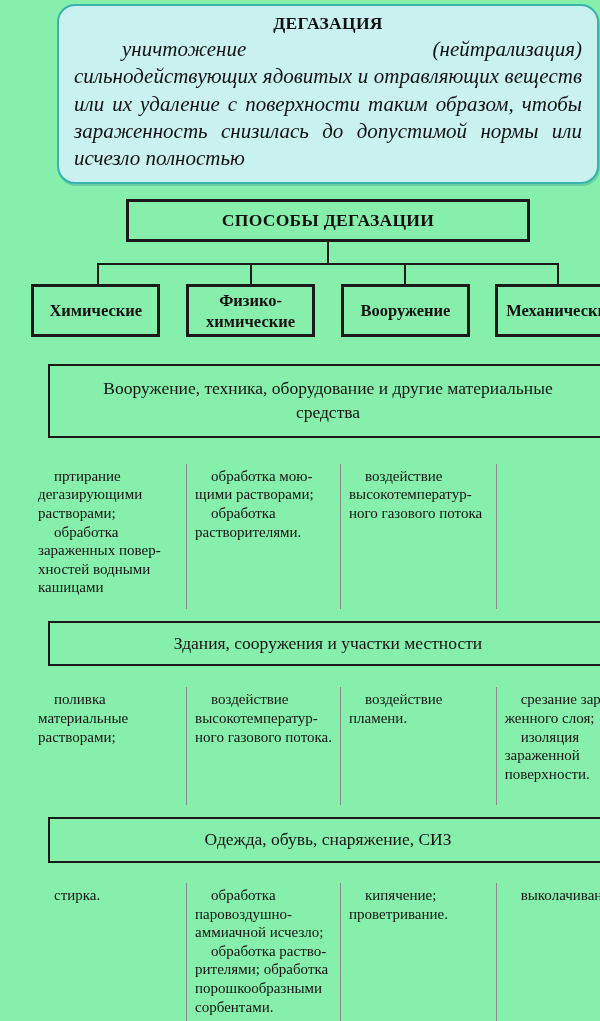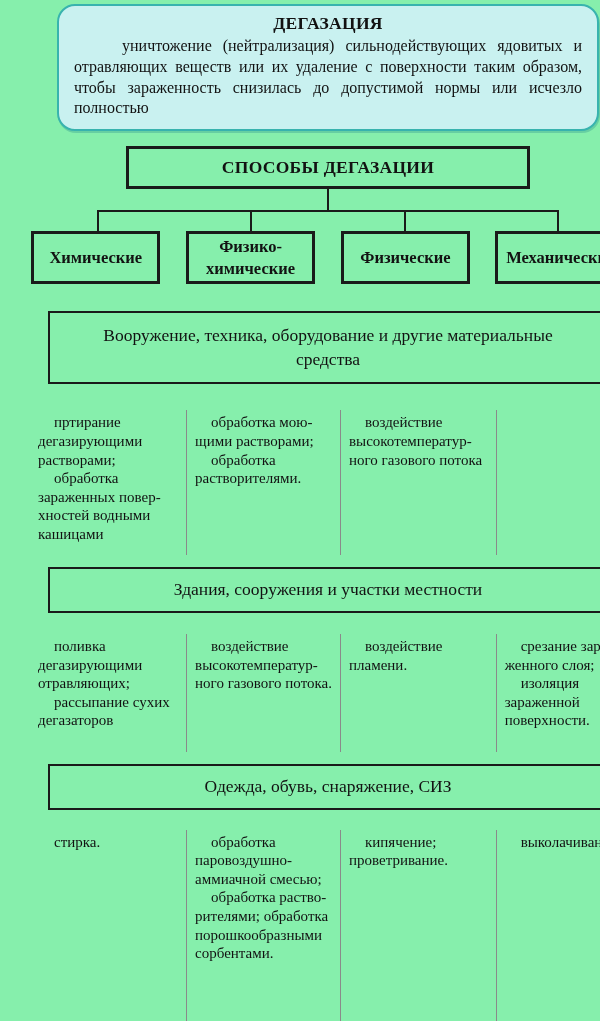--- a/index.html
+++ b/index.html
@@ -19,21 +19,21 @@
   
   .def-box{
     margin:4px 29px 0;
     border:2.5px solid var(--accent-border);
     border-radius:18px;
     background:var(--accent-fill);
     padding:5px 15px 10px;
     box-shadow:1px 2px 0 rgba(46,148,142,.35);
   }
   .def-title{text-align:center;font-weight:bold;font-size:17.5px;margin:2px 0 2px;letter-spacing:.3px;}
-  .def-text{margin:0;font-size:16px;line-height:1.3;text-align:justify;text-indent:48px;}
+  .def-text{margin:0;font-size:21px;line-height:1.3;text-align:justify;text-indent:48px;font-style:italic;}
 
   
   .root-box{
     width:404px;margin:15px auto 0;border:3px solid var(--line);
     text-align:center;font-weight:bold;font-size:17.5px;
     padding:8px 0;letter-spacing:.3px;box-sizing:border-box;
   }
   .connector{position:relative;height:42px;margin:0 3px;}
   .connector span{position:absolute;background:var(--line);}
   .connector .stub{left:50%;top:0;width:2px;height:22px;margin-left:-1px;}
@@ -86,21 +86,21 @@
     <span class="hline"></span>
     <span class="drop d1"></span>
     <span class="drop d2"></span>
     <span class="drop d3"></span>
     <span class="drop d4"></span>
   </div>
 
   <div class="methods-row">
     <div class="method-box">Химические</div>
     <div class="method-box">Физико-химические</div>
-    <div class="method-box">Физические</div>
+    <div class="method-box">Вооружение</div>
     <div class="method-box">Механические</div>
   </div>
 
   <div class="section sec1">
     <div class="section-header">Вооружение, техника, оборудование и другие материальные средства</div>
     <div class="cols">
       <div class="col">
         <p>пртирание дегазирующими растворами;</p>
         <p>обработка зараженных повер­хностей водными кашицами</p>
       </div>
@@ -112,22 +112,21 @@
         <p>воздействие высокотемператур­ного газового потока</p>
       </div>
       <div class="col"></div>
     </div>
   </div>
 
   <div class="section sec2">
     <div class="section-header">Здания, сооружения и участки местности</div>
     <div class="cols">
       <div class="col">
-        <p>поливка дегазирующими отравляющих;</p>
-        <p>рассыпание сухих дегазаторов</p>
+        <p>поливка материальные растворами;</p>
       </div>
       <div class="col">
         <p>воздействие высокотемператур­ного газового потока.</p>
       </div>
       <div class="col">
         <p>воздействие пламени.</p>
       </div>
       <div class="col">
         <p>срезание зара­женного слоя;</p>
         <p>изоляция зараженной поверхности.</p>
@@ -135,21 +134,21 @@
     </div>
   </div>
 
   <div class="section sec3">
     <div class="section-header">Одежда, обувь, снаряжение, СИЗ</div>
     <div class="cols">
       <div class="col">
         <p>стирка.</p>
       </div>
       <div class="col">
-        <p>обработка паровоздушно-аммиачной смесью;</p>
+        <p>обработка паровоздушно-аммиачной исчезло;</p>
         <p>обработка раство­рителями; обработ­ка порошкообраз­ными сорбентами.</p>
       </div>
       <div class="col">
         <p>кипячение; проветривание.</p>
       </div>
       <div class="col">
         <p>выколачивание</p>
       </div>
     </div>
   </div>

